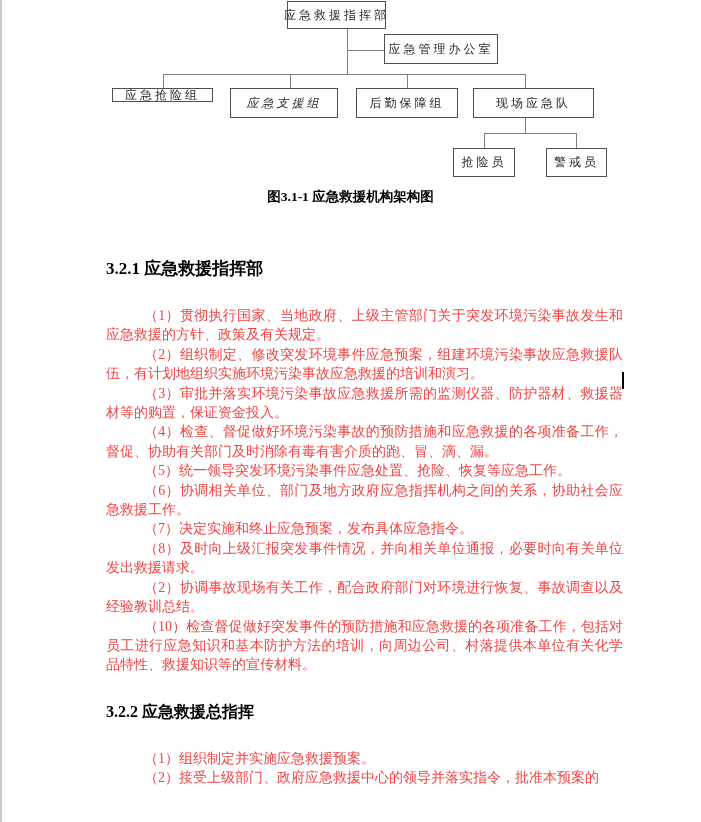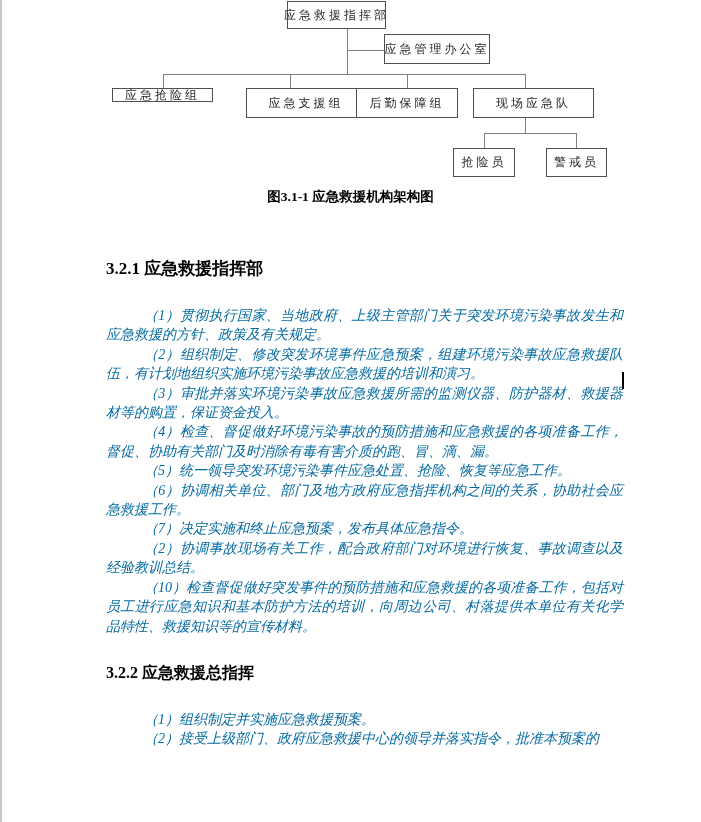--- a/index.html
+++ b/index.html
@@ -26,21 +26,21 @@
     text-align:center; font-weight:bold; font-size:13.5px; color:#000000;
   }
   
   .content { position:absolute; left:106px; top:224px; width:517px; }
   .h2 { font-size:19px; line-height:24px; font-weight:bold; }
   .h3 { font-size:17px; line-height:22px; font-weight:bold; margin-top:34px; }
   .h3b { font-size:16px; line-height:22px; font-weight:bold; margin-top:26px; }
   .paras { margin-top:26px; }
   .paras p {
     font-size:14px; line-height:19.4px; text-align:justify;
-    text-indent:38px; margin:0; color:#0369a1;font-style:italic;
+    text-indent:38px; margin:0; color:#ef4444;
   }
   .caret {
     position:absolute; left:622px; top:372px; width:2px; height:17px;
     background:#000000;
   }
 </style>
 </head>
 <body>
 
 <div class="left-edge"></div>
@@ -53,42 +53,43 @@
   <div class="cline" style="left:163px; top:74px;  width:1px;  height:14px;"></div>
   <div class="cline" style="left:290px; top:74px;  width:1px;  height:14px;"></div>
   <div class="cline" style="left:407px; top:74px;  width:1px;  height:14px;"></div>
   <div class="cline" style="left:525px; top:74px;  width:1px;  height:14px;"></div>
   <div class="cline" style="left:525px; top:118px; width:1px;  height:15px;"></div>
   <div class="cline" style="left:484px; top:133px; width:93px; height:1px;"></div>
   <div class="cline" style="left:484px; top:133px; width:1px;  height:15px;"></div>
   <div class="cline" style="left:576px; top:133px; width:1px;  height:15px;"></div>
 
   <div class="node" style="left:287px; top:1px;   width:99px;  height:28px;">应急救援指挥部</div>
-  <div class="node" style="left:384px; top:34px;  width:106px; height:30px;">应急管理办公室</div>
+  <div class="node" style="left:384px; top:34px;  width:114px; height:30px;">应急管理办公室</div>
   <div class="node" style="left:112px; top:88px;  width:101px; height:14px;">应急抢险组</div>
-  <div class="node" style="left:246px; top:88px;  width:120px; height:30px;">应急支援组</div>
+  <div class="node" style="left:230px; top:88px;  width:108px; height:30px;font-style:italic;">应急支援组</div>
   <div class="node" style="left:356px; top:88px;  width:102px; height:30px;">后勤保障组</div>
   <div class="node" style="left:473px; top:88px;  width:121px; height:30px;">现场应急队</div>
   <div class="node" style="left:453px; top:148px; width:62px;  height:29px;">抢险员</div>
   <div class="node" style="left:546px; top:148px; width:61px;  height:29px;">警戒员</div>
 </div>
 
 <div class="caption">图3.1-1 应急救援机构架构图</div>
 
 <div class="content">
 
   <div class="h3">3.2.1 应急救援指挥部</div>
   <div class="paras">
     <p>（1）贯彻执行国家、当地政府、上级主管部门关于突发环境污染事故发生和应急救援的方针、政策及有关规定。</p>
     <p>（2）组织制定、修改突发环境事件应急预案，组建环境污染事故应急救援队伍，有计划地组织实施环境污染事故应急救援的培训和演习。</p>
     <p>（3）审批并落实环境污染事故应急救援所需的监测仪器、防护器材、救援器材等的购置，保证资金投入。</p>
     <p>（4）检查、督促做好环境污染事故的预防措施和应急救援的各项准备工作，督促、协助有关部门及时消除有毒有害介质的跑、冒、滴、漏。</p>
     <p>（5）统一领导突发环境污染事件应急处置、抢险、恢复等应急工作。</p>
     <p>（6）协调相关单位、部门及地方政府应急指挥机构之间的关系，协助社会应急救援工作。</p>
     <p>（7）决定实施和终止应急预案，发布具体应急指令。</p>
+    <p>（8）及时向上级汇报突发事件情况，并向相关单位通报，必要时向有关单位发出救援请求。</p>
     <p>（2）协调事故现场有关工作，配合政府部门对环境进行恢复、事故调查以及经验教训总结。</p>
     <p>（10）检查督促做好突发事件的预防措施和应急救援的各项准备工作，包括对员工进行应急知识和基本防护方法的培训，向周边公司、村落提供本单位有关化学品特性、救援知识等的宣传材料。</p>
   </div>
 
   <div class="h3b">3.2.2 应急救援总指挥</div>
   <div class="paras">
     <p>（1）组织制定并实施应急救援预案。</p>
     <p>（2）接受上级部门、政府应急救援中心的领导并落实指令，批准本预案的</p>
   </div>
 </div>

